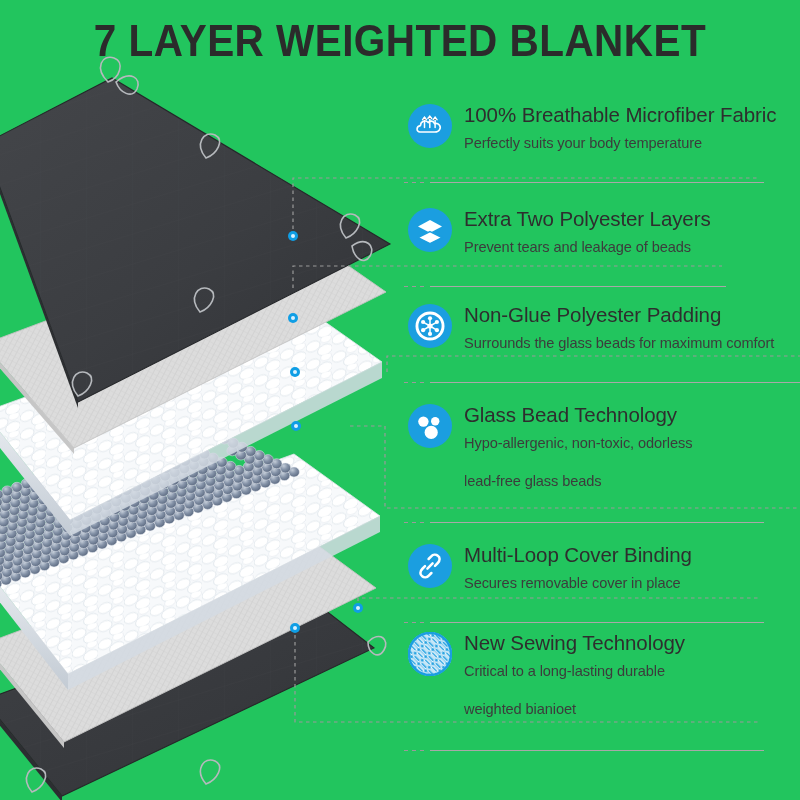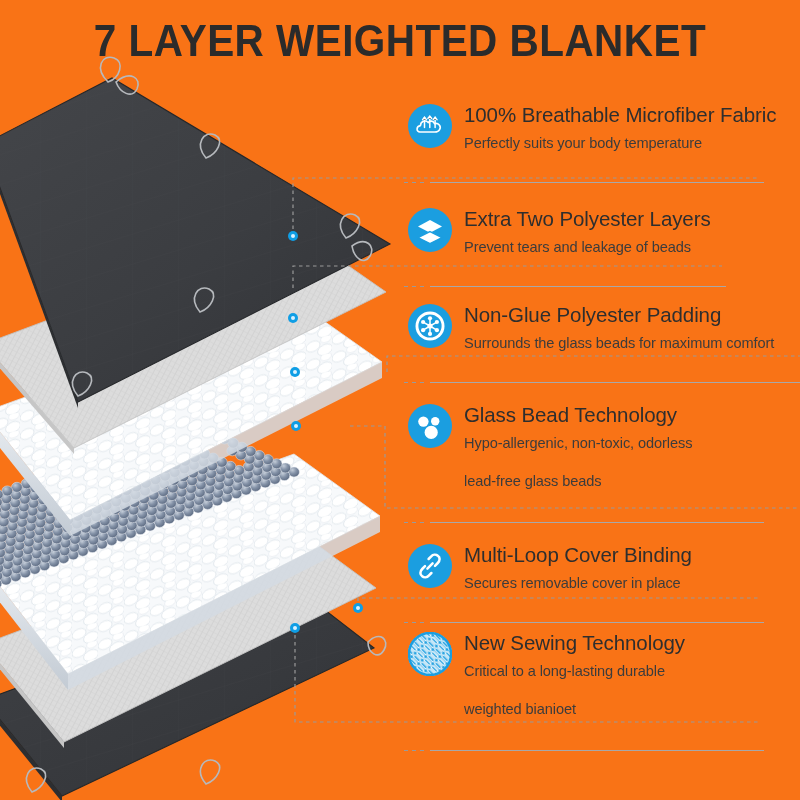--- a/index.html
+++ b/index.html
@@ -1,19 +1,19 @@
 <!DOCTYPE html>
 <html><head>
 <meta charset="utf-8">
 <style>
   * { margin:0; padding:0; box-sizing:border-box; }
   html,body { width:800px; height:800px; background:#ffffff; overflow:hidden; }
   body { font-family:"Liberation Sans", sans-serif; -webkit-font-smoothing:antialiased; }
 
-  #page { position:relative; width:800px; height:800px; background:#f97316; }
+  #page { position:relative; width:800px; height:800px; background:#22c55e; }
 
   
   #title {
     position:absolute; left:0; top:16px; width:800px;
     text-align:center;
     font-family:"Liberation Sans", sans-serif;
     font-weight:700;
     font-size:44px;
     letter-spacing:0.5px;
     color:#2b2b2b;

